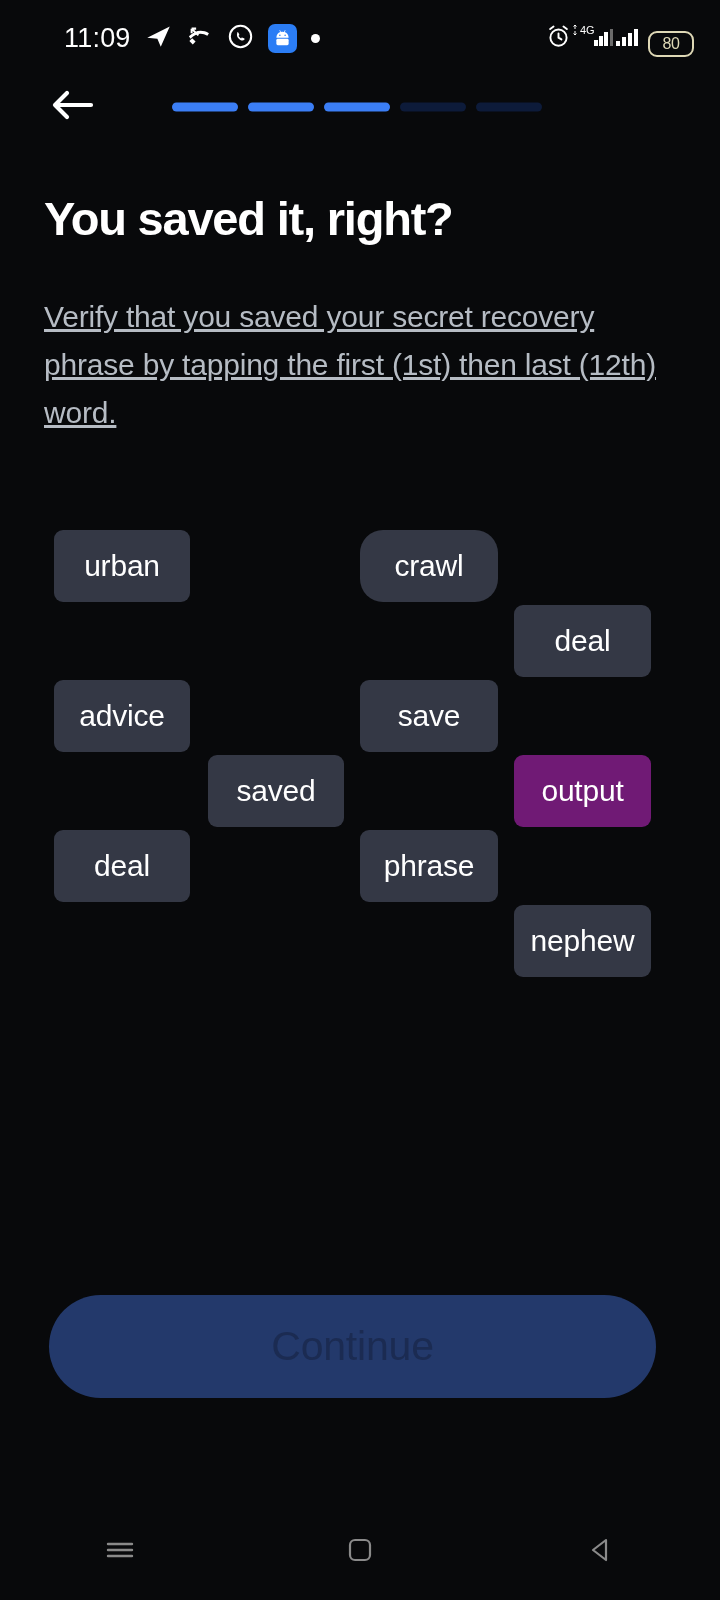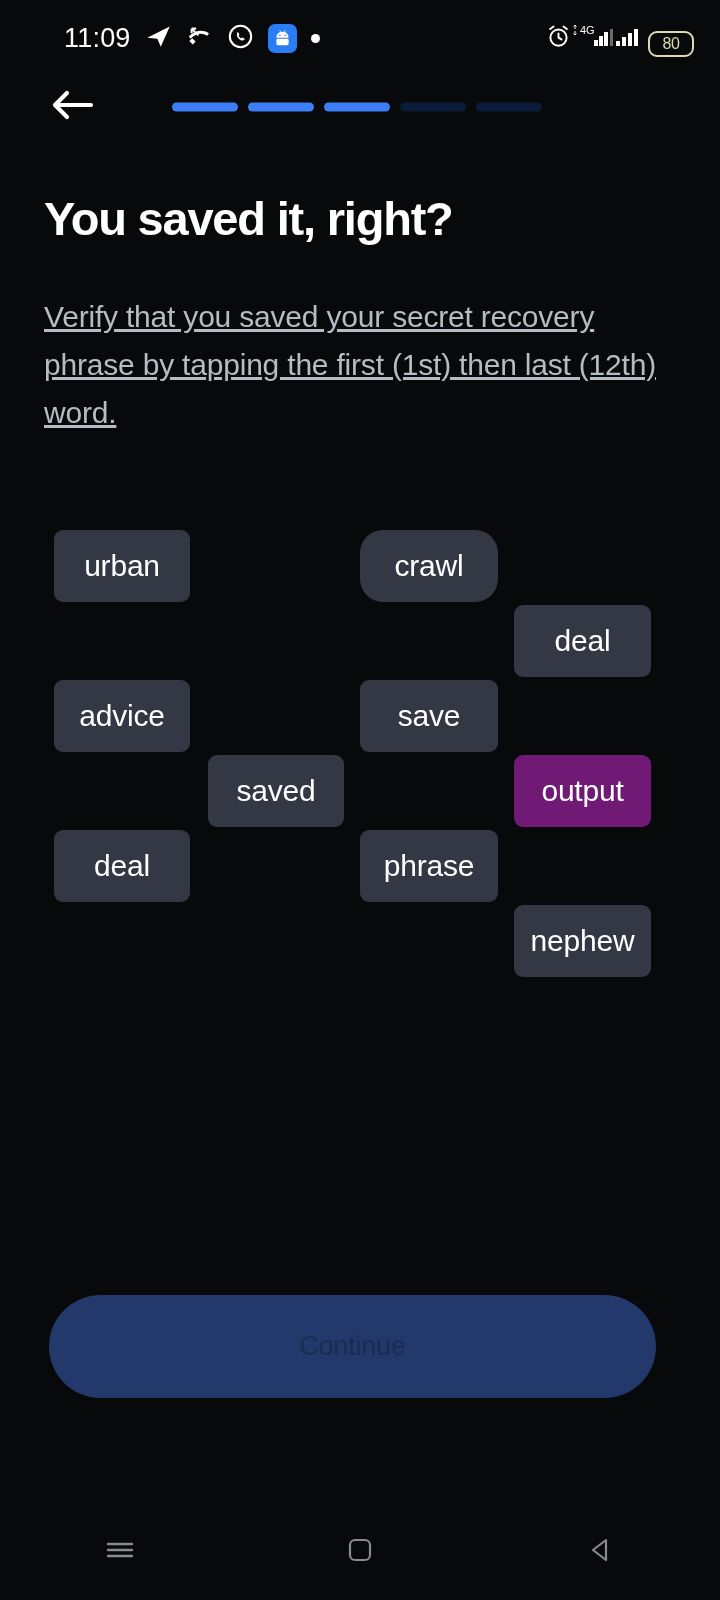--- a/index.html
+++ b/index.html
@@ -70,21 +70,21 @@
   .chip.c1 { left:54px;  min-width:136px; }
   .chip.c2 { left:208px; min-width:136px; }
   .chip.c3 { left:360px; min-width:138px; }
   .chip.c4 { left:514px; min-width:137px; }
 
   
   .continue {
     position:absolute; left:49px; top:1295px;
     width:607px; height:103px; border-radius:52px;
     background:#23396b; border:none;
-    color:#1b2b52; font-size:27px; letter-spacing:-.2px;
+    color:#1b2b52; font-size:41px; letter-spacing:-.2px;
     display:flex; align-items:center; justify-content:center;
   }
 
   
   .navbar {
     position:absolute; bottom:0; left:0; width:720px; height:96px;
     display:flex; align-items:center; justify-content:space-around;
   }
   .navitem { width:120px; height:60px; display:flex; align-items:center; justify-content:center; }
 </style>

